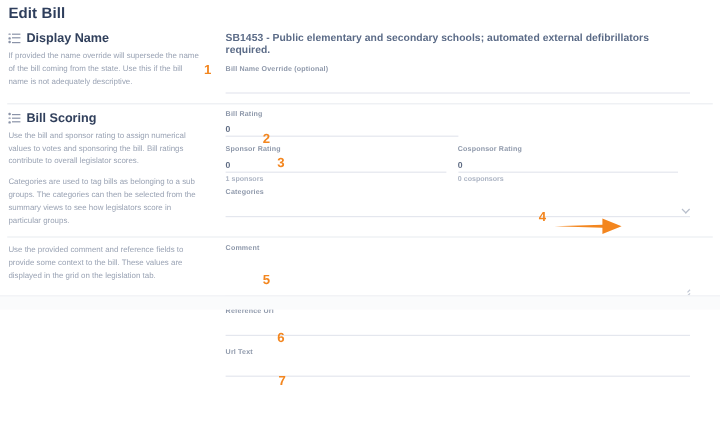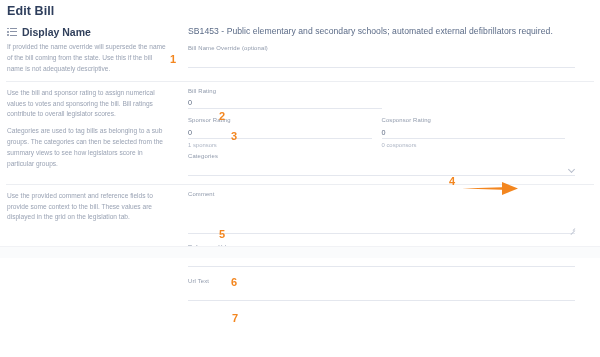--- a/index.html
+++ b/index.html
@@ -59,20 +59,21 @@
   .sect-left {
     width: 175px;
     flex: 0 0 175px;
     padding-right: 12px;
   }
 
   .sect-right {
     flex: 1 1 auto;
     padding-left: 6px;
     padding-right: 18px;
+    font-weight: bold;
   }
 
   .sect-head {
     display: flex;
     align-items: center;
     gap: 5px;
     margin-bottom: 4px;
   }
   .sect-head-title {
     font-size: 10.5px;
@@ -270,20 +271,31 @@
           <div class="field-value field-empty-body"></div>
           <div class="field-underline"></div>
         </div>
       </div>
     </div>
 
     <div class="divider"></div>
 
     <div class="section">
       <div class="sect-left">
+        <div class="sect-head">
+          <span class="list-icon">
+            <i></i>
+              <i></i>
+              <i></i>
+              <b></b>
+              <b></b>
+              <b></b>
+          </span>
+          <span class="sect-head-title">Bill Scoring</span>
+        </div>
         <p class="sect-desc">Use the bill and sponsor rating to assign numerical values to votes and sponsoring the bill. Bill ratings contribute to overall legislator scores.</p>
         <p class="sect-desc">Categories are used to tag bills as belonging to a sub groups. The categories can then be selected from the summary views to see how legislators score in particular groups.</p>
       </div>
 
       <div class="sect-right">
 
         <div class="field" style="margin-bottom:8px;">
           <div class="field-label">Bill Rating</div>
           <div class="field-value">0</div>
           <div class="field-underline" style="width:50%;"></div>

